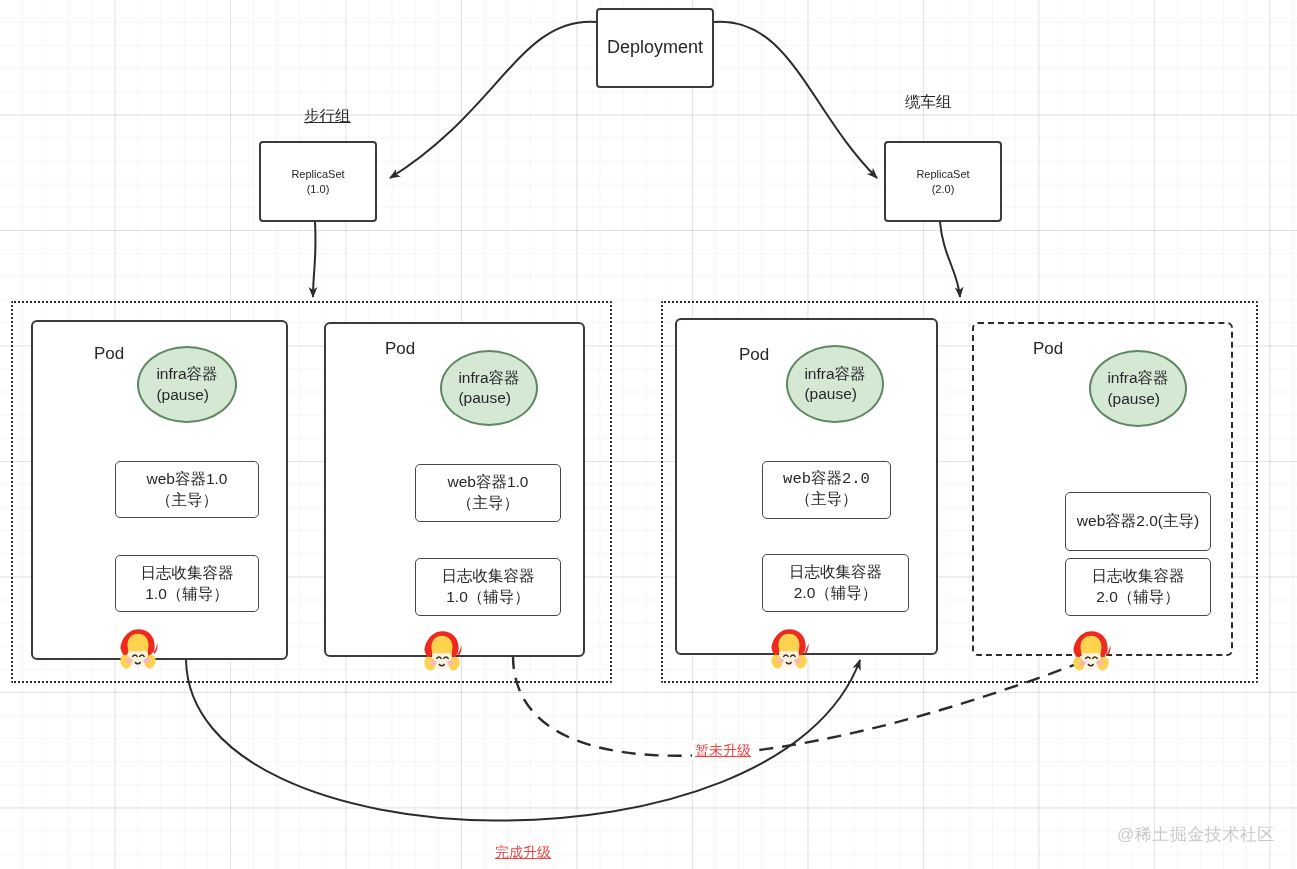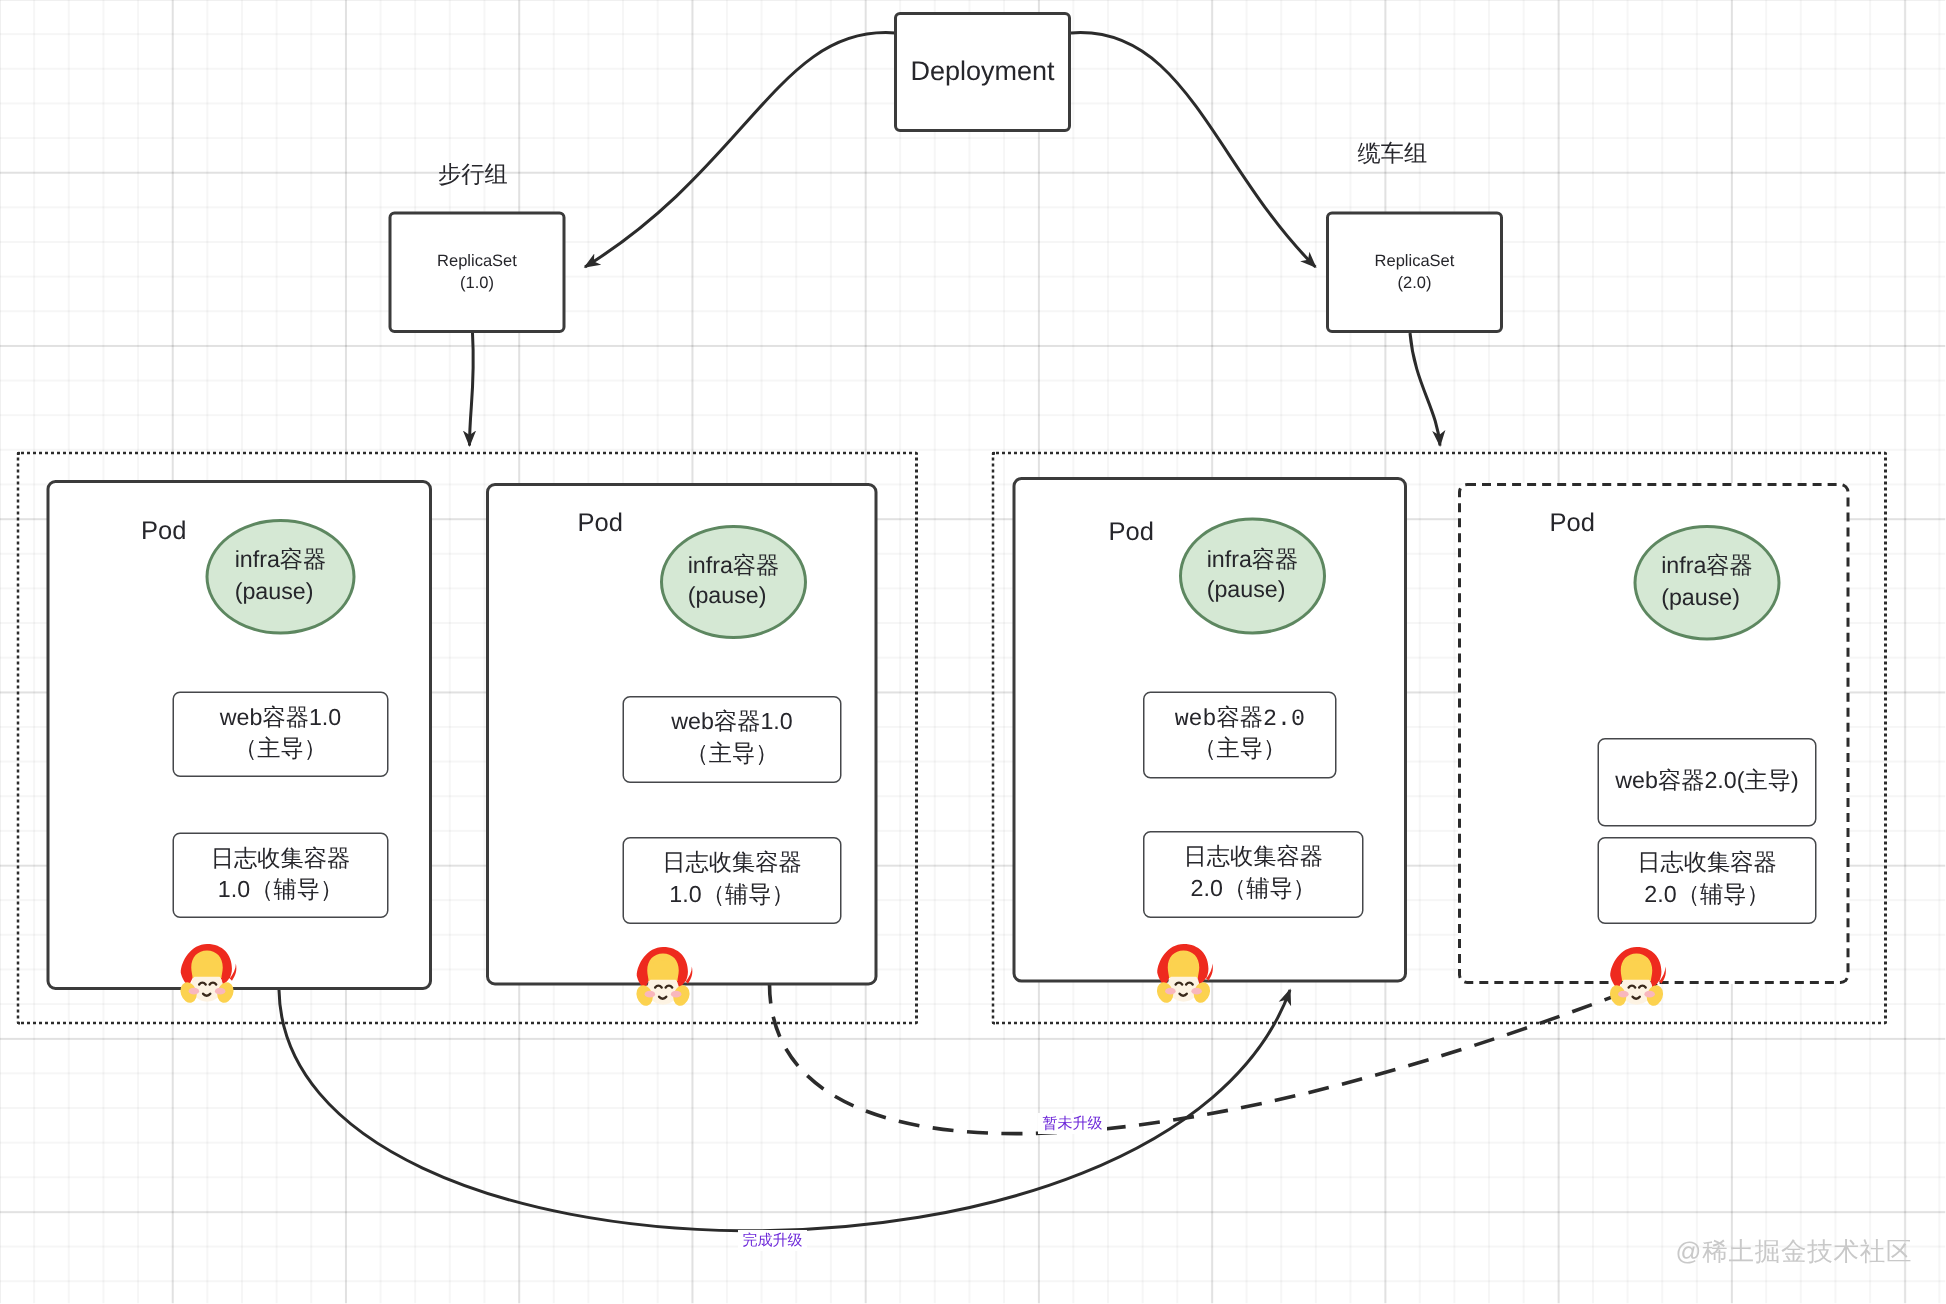--- a/index.html
+++ b/index.html
@@ -93,25 +93,26 @@
 
   .toplabel{
     position:absolute;
     font-size:15.5px;
     color:#26262b;
     white-space:nowrap;
   }
 
   .edgelabel{
     position:absolute;
-    font-size:10px;
-    color:#6d28d9;
+    font-size:14px;
+    color:#ef4444;
     background:#ffffff;
     padding:0 3px;
     white-space:nowrap;
+    text-decoration:underline;
   }
 
   .girl{
     position:absolute;
     width:56px;height:56px;
   }
 
   .watermark{
     position:absolute;
     font-size:17px;
@@ -179,21 +180,21 @@
       <path d="M222,374 L238,381 L112,607 L97,598 Z" fill="#2e211c"></path>
       <path d="M92,372 L124,383 L107,398 Z" fill="#2e211c"></path>
       <path d="M241,376 L232,406 L216,386 Z" fill="#2e211c"></path>
       <path d="M93,596 L126,590 L112,612 Z" fill="#2e211c"></path>
       <path d="M226,592 L214,610 L204,586 Z" fill="#2e211c"></path>
     </g>
   </svg>
 
   <div class="node deploy-text" style="left:596px;top:8px;width:118px;height:80px;">Deployment</div>
 
-  <div class="toplabel" style="left:292px;top:106px;">步行组</div>
+  <div class="toplabel" style="left:304px;top:106px;text-decoration:underline;">步行组</div>
   <div class="toplabel" style="left:905px;top:92px;">缆车组</div>
 
   <div class="node rs-text" style="left:259px;top:141px;width:118px;height:81px;">ReplicaSet
 (1.0)</div>
   <div class="node rs-text" style="left:884px;top:141px;width:118px;height:81px;">ReplicaSet
 (2.0)</div>
 
   <div class="grp" style="left:11px;top:301px;width:601px;height:382px;"></div>
   <div class="grp" style="left:661px;top:301px;width:597px;height:382px;"></div>
 
@@ -286,17 +287,17 @@
       <ellipse cx="46" cy="43" rx="6" ry="8" fill="#fcd24f" transform="rotate(18 46 43)"></ellipse>
       <ellipse cx="22" cy="42" rx="4" ry="2.6" fill="#f9b7bd"></ellipse>
       <ellipse cx="42" cy="42" rx="4" ry="2.6" fill="#f9b7bd"></ellipse>
       <path d="M26 37c1.5-2 3.5-2 5 0" stroke="#3a2a1c" stroke-width="1.8" fill="none" stroke-linecap="round"></path>
       <path d="M34 37c1.5-2 3.5-2 5 0" stroke="#3a2a1c" stroke-width="1.8" fill="none" stroke-linecap="round"></path>
       <path d="M29 44c1.5 2 4 2 5.5 0" stroke="#3a2a1c" stroke-width="1.8" fill="none" stroke-linecap="round"></path>
     </svg>
   </div>
 
   <div class="edgelabel" style="left:692px;top:742px;">暂未升级</div>
-  <div class="edgelabel" style="left:492px;top:820px;">完成升级</div>
+  <div class="edgelabel" style="left:492px;top:844px;">完成升级</div>
 
   <div class="watermark" style="left:1117px;top:823px;text-align:center;">@稀土掘金技术社区</div>
 
 </div>
 
 </body></html>

